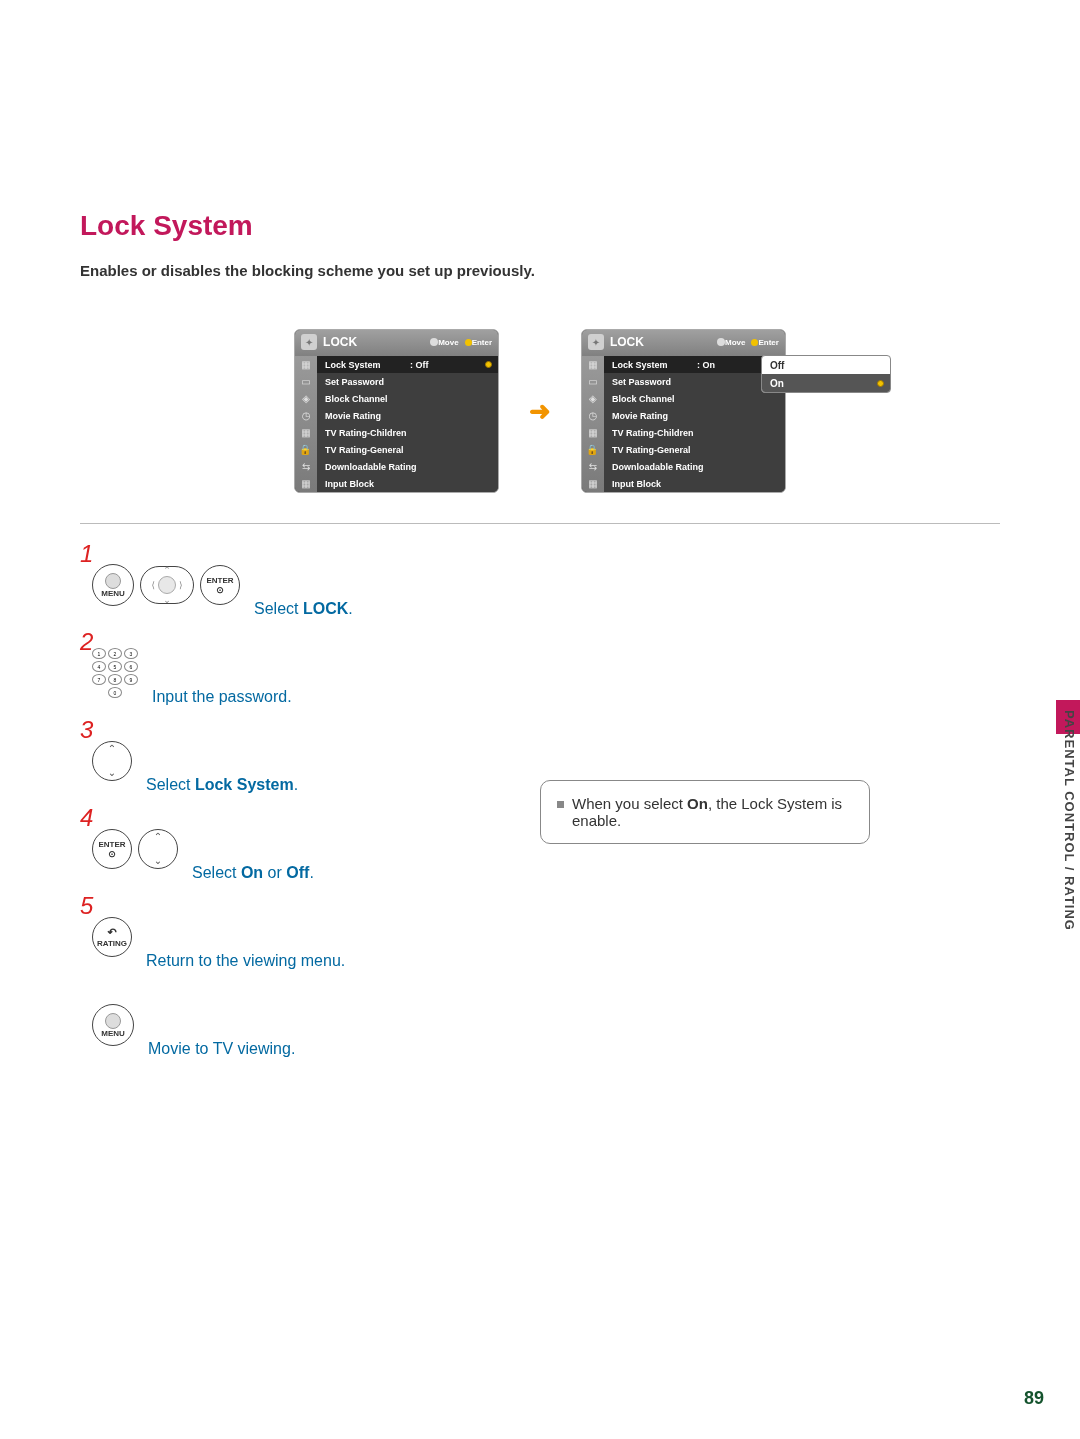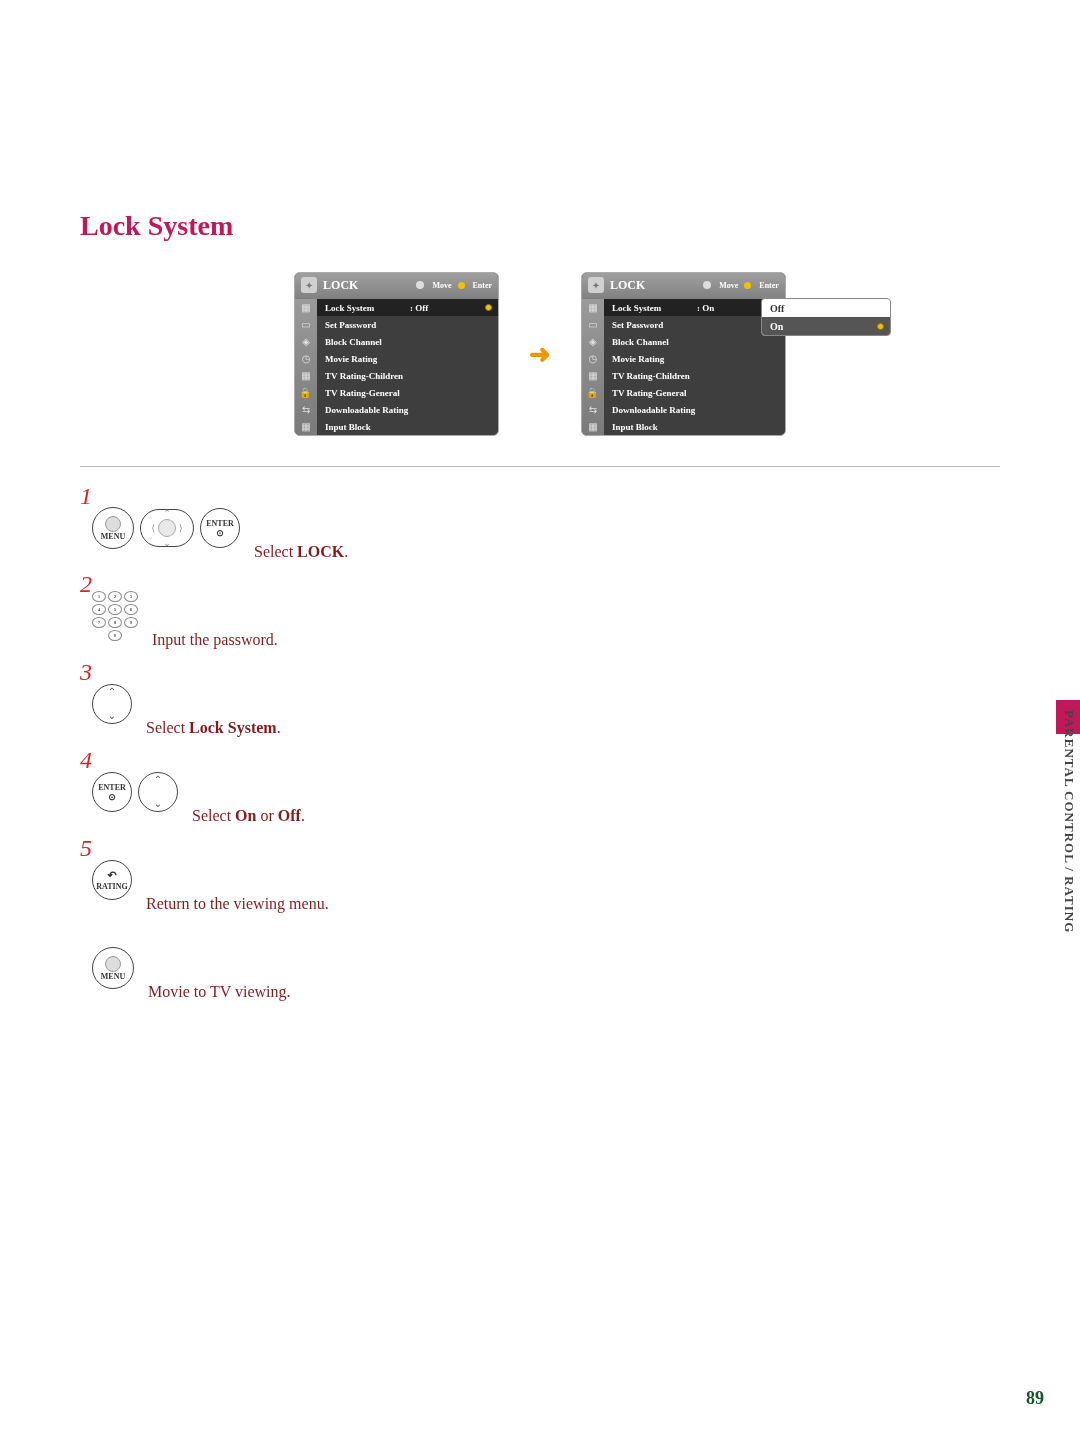--- a/index.html
+++ b/index.html
@@ -8,21 +8,20 @@
     height: 1439px;
     background: #fff;
     font-family: "Trebuchet MS", "Lucida Sans", Arial, sans-serif;
     position: relative;
     color: #000;
   }
   .page {
     padding: 210px 80px 40px 80px;
     position: relative;
     height: 100%;
-    font-family: Liberation Serif, serif;
   }
   h1.title {
     color: #c2185b;
     font-size: 28px;
     font-weight: 600;
     margin-bottom: 20px;
   }
   .subtitle {
     font-size: 15px;
     font-weight: 600;
@@ -56,21 +55,21 @@
     background: linear-gradient(#a0a0a0, #808080);
   }
   .osd-header-icon {
     width: 16px; height: 16px; border-radius: 3px;
     background: #d0d0d0;
     display: flex; align-items: center; justify-content: center;
     font-size: 10px; color: #777;
   }
   .osd-header-title { color: #fff; font-weight: 700; font-size: 12px; flex: 0 0 auto; }
   .osd-header-right { margin-left: auto; display: flex; gap: 6px; align-items: center; }
-  .osd-hint { color: #fff; font-size: 8px; font-weight: 700; display: flex; align-items: center; gap: 8px; }
+  .osd-hint { color: #fff; font-size: 8px; font-weight: 700; display: flex; align-items: center; gap: 0; }
   .dot-move { width: 8px; height: 8px; border-radius: 50%; background: #ddd; display: inline-block; }
   .dot-enter { width: 7px; height: 7px; border-radius: 50%; background: #f2c200; display: inline-block; }
 
   .osd-body { display: flex; }
   .osd-sidebar {
     width: 22px;
     background: linear-gradient(#9a9a9a, #7a7a7a);
     display: flex; flex-direction: column;
   }
   .side-ic { width: 22px; height: 17px; display: flex; align-items: center; justify-content: center; font-size: 10px; color: #e0e0e0; }
@@ -157,21 +156,21 @@
 
   .keypad {
     width: 46px;
     display: grid;
     grid-template-columns: repeat(3, 1fr);
     grid-template-rows: repeat(4, 11px);
     gap: 2px;
   }
   .keypad .k { border-radius: 50%; border: 1px solid #888; font-size: 5px; display: flex; align-items: center; justify-content: center; }
 
-  .step-text { font-size: 16px; color: #7f1d1d; margin-top: 48px; }
+  .step-text { font-size: 16px; color: #0369a1; margin-top: 48px; }
   .step-text b { font-weight: 700; }
 
   
   .note-box {
     position: absolute;
     left: 540px; top: 780px;
     width: 330px;
     border: 1px solid #888;
     border-radius: 10px;
     padding: 14px 16px;
@@ -206,20 +205,21 @@
     right: 36px; bottom: 30px;
     font-size: 18px; font-weight: 700; color: #14532d;
   }
 </style>
 </head>
 <body>
 
 <div class="page">
 
   <h1 class="title">Lock System</h1>
+  <p class="subtitle">Enables or disables the blocking scheme you set up previously.</p>
 
   <div class="osd-row">
 
     <div class="osd">
       <div class="osd-header">
         <span class="osd-header-icon">✦</span>
         <span class="osd-header-title">LOCK</span>
         <span class="osd-header-right">
           <span class="osd-hint">
               <span class="dot-move"></span>
@@ -441,19 +441,27 @@
         <div class="btn-circ">
           <span class="inner-ring"></span>
           <span>MENU</span>
         </div>
       </div>
       <div class="step-text">Movie to TV viewing.</div>
     </div>
 
   </div>
 
+  <div class="note-box">
+    <div class="bullet">
+      <span class="sq"></span>
+      <div>
+        <span>When you select </span><b>On</b><span>, the Lock System is enable.</span>
+      </div>
+    </div>
+  </div>
 
   <div class="side-tab-accent"></div>
   <div class="side-tab">PARENTAL CONTROL / RATING</div>
 
   <div class="page-num">89</div>
 
 </div>
 
 </body></html>

